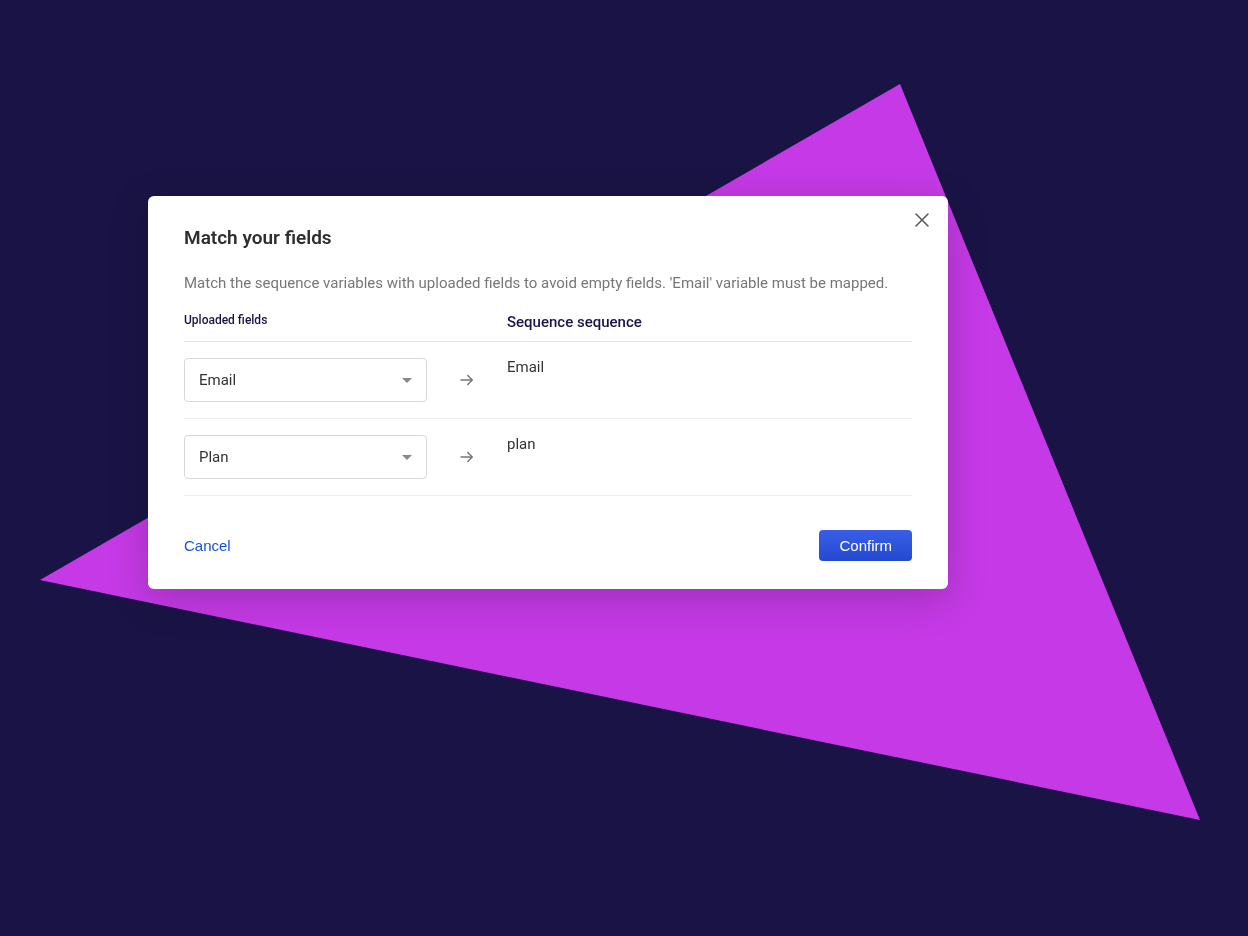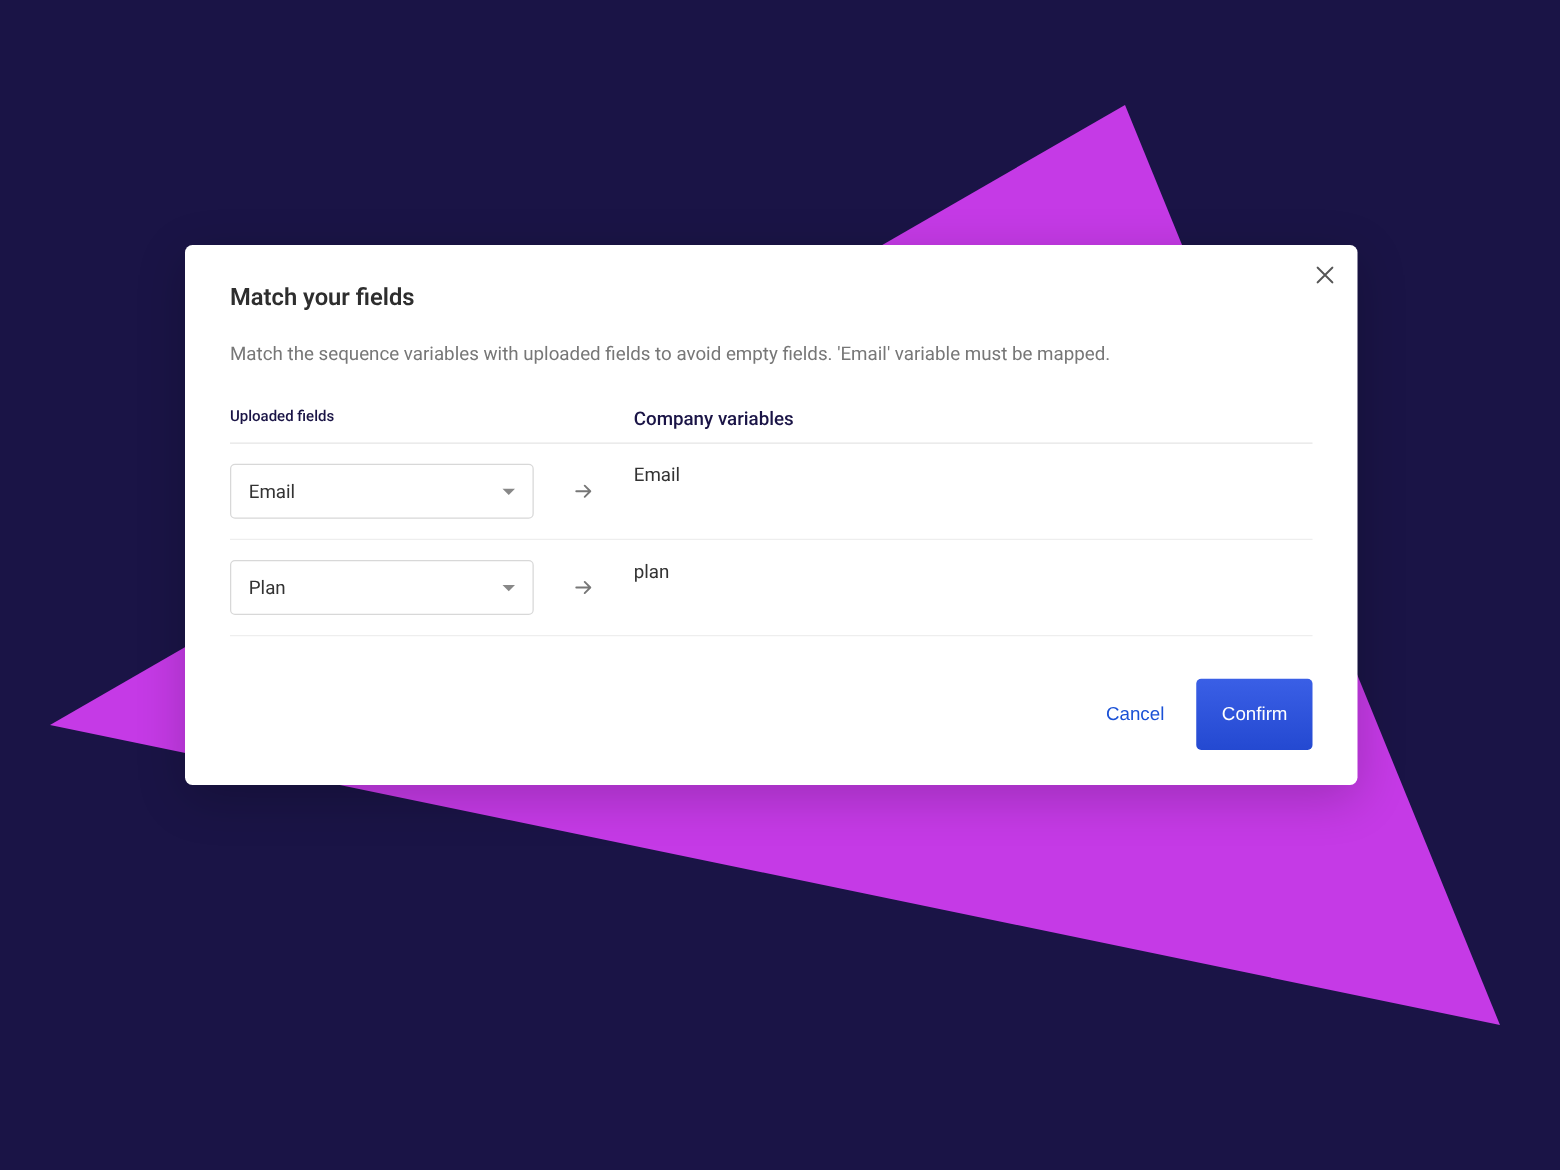--- a/index.html
+++ b/index.html
@@ -23,21 +23,21 @@
     left: 0;
     width: 1248px;
     height: 936px;
     z-index: 1;
   }
   
   .modal {
     position: absolute;
     top: 196px;
     left: 148px;
-    width: 938px;
+    width: 800px;
     background: #ffffff;
     border-radius: 6px;
     z-index: 10;
     padding: 30px 36px 28px 36px;
     box-shadow: 0 10px 40px rgba(0,0,0,0.2);
   }
   
   .modal-close {
     position: absolute;
     top: 14px;
@@ -58,21 +58,21 @@
   .modal-title {
     font-size: 19px;
     font-weight: 600;
     color: #2e2e2e;
     margin-bottom: 24px;
   }
   
   .modal-subtitle {
     font-size: 15px;
     color: #777;
-    margin-bottom: 32px;
+    margin-bottom: 19px;
     line-height: 1.4;
   }
   
   .columns-header {
     display: flex;
     border-bottom: 1px solid #e5e5e5;
     padding-bottom: 10px;
   }
   
   .col-left-header {
@@ -137,21 +137,21 @@
     height: 18px;
   }
   
   .variable-value {
     font-size: 15px;
     color: #333;
   }
   
   .modal-footer {
     display: flex;
-    justify-content: flex-end;
+    justify-content: space-between;
     align-items: center;
     gap: 26px;
     margin-top: 34px;
   }
   
   .btn-cancel {
     background: none;
     border: none;
     color: #1a51d6;
     font-size: 15px;
@@ -159,21 +159,21 @@
     cursor: pointer;
   }
   
   .btn-confirm {
     background: #2449d1;
     background: linear-gradient(180deg, #3a5fe6 0%, #2449d1 100%);
     border: none;
     color: #ffffff;
     font-size: 15px;
     font-weight: 500;
-    padding: 20px 20px;
+    padding: 7px 20px;
     border-radius: 4px;
     cursor: pointer;
   }
 </style>
 </head>
 <body>
 
 <svg class="bg-shape" viewBox="0 0 1248 936">
   <polygon points="900,84 1200,820 40,580" fill="#c53ae6" rx="20"></polygon>
 
@@ -186,21 +186,21 @@
       <path d="M1 1 L13 13 M13 1 L1 13" stroke="#555" stroke-width="1.5" stroke-linecap="round"></path>
     </svg>
   </div>
 
   <h2 class="modal-title">Match your fields</h2>
 
   <p class="modal-subtitle">Match the sequence variables with uploaded fields to avoid empty fields. 'Email' variable must be mapped.</p>
 
   <div class="columns-header">
     <div class="col-left-header">Uploaded fields</div>
-    <div class="col-right-header">Company variables</div>
+    <div class="col-right-header">Sequence sequence</div>
   </div>
 
   <div class="mapping-row">
     <div class="select-wrapper">
       <div class="select-box">
         <span class="select-value">Email</span>
         <span class="caret-down"></span>
       </div>
     </div>
     <div class="arrow-cell">

